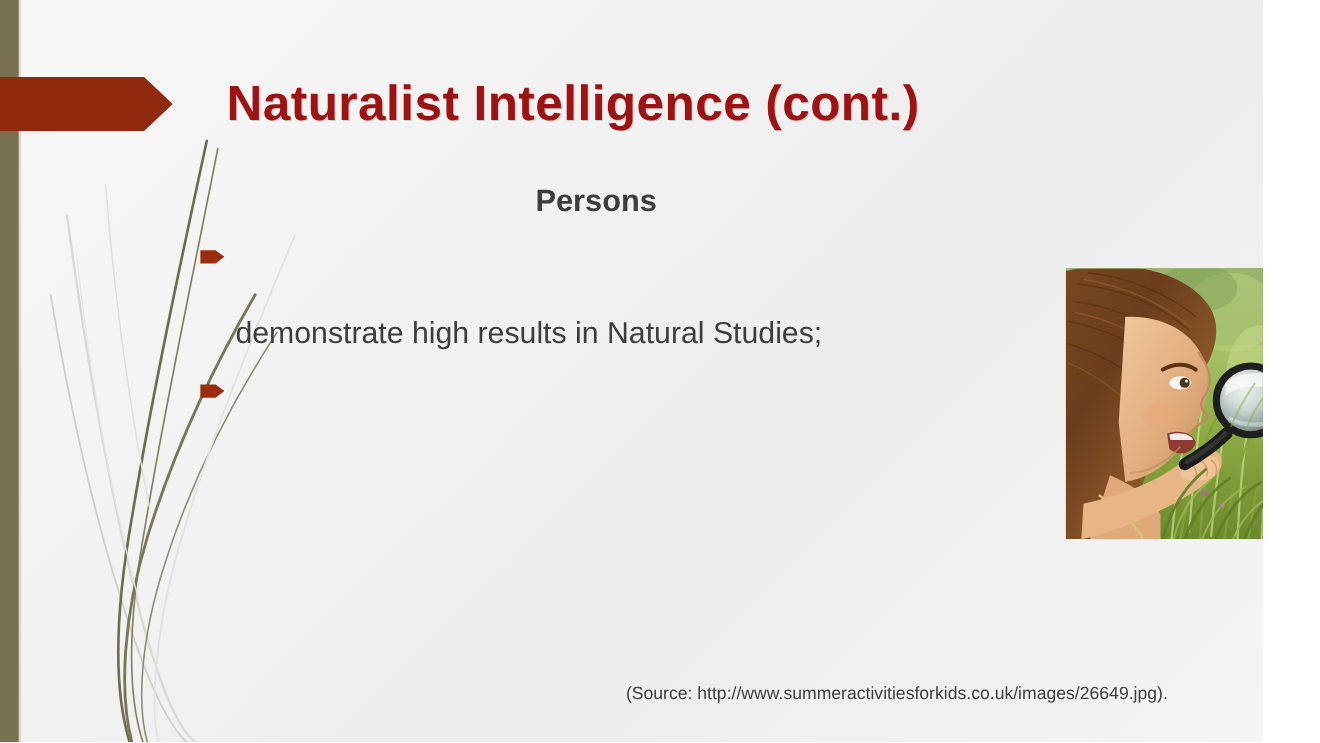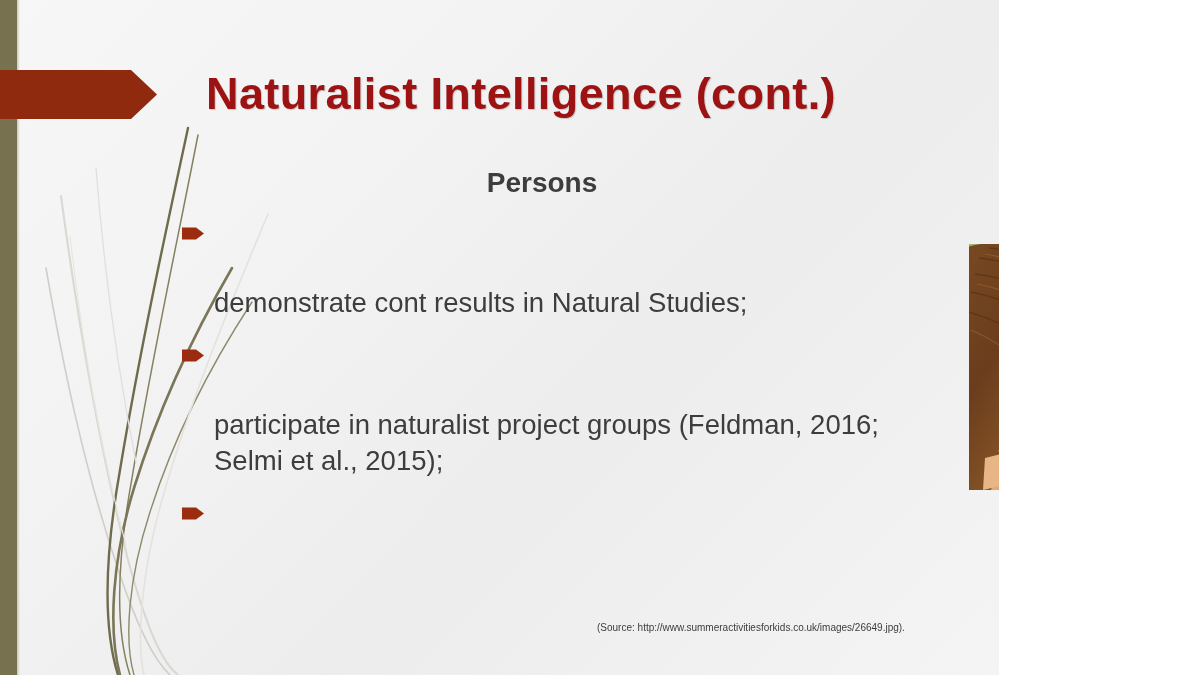--- a/index.html
+++ b/index.html
@@ -6,21 +6,21 @@
     margin: 0;
     padding: 0;
     background: #ffffff;
   }
   body {
     font-family: "Liberation Sans", sans-serif;
   }
 
   #slide {
     position: relative;
-    width: 999px;
+    width: 1148px;
     height: 675px;
     overflow: hidden;
     background: linear-gradient(135deg, #f7f7f7 0%, #f2f2f2 35%, #ededed 60%, #f4f4f4 100%);
   }
 
   
   .olive-bar {
     position: absolute;
     left: 0;
     top: 0;
@@ -114,23 +114,23 @@
     width: 191px;
     height: 246px;
     overflow: hidden;
     background: #6d8a2e;
   }
   .photo-svg { display: block; }
 
   
   .source-caption {
     position: absolute;
-    left: 597px;
+    left: 569px;
     top: 622px;
-    font-size: 10px;
+    font-size: 16px;
     color: #3d3d3d;
     white-space: nowrap;
   }
 </style>
 </head>
 <body>
 
 <div id="slide">
 
   <div class="olive-bar"></div>
@@ -157,27 +157,21 @@
   <div class="slide-title">Naturalist Intelligence (cont.)</div>
 
   <div class="body-block">
     <div class="lead">Persons</div>
 
     <ul class="bullet-list">
       <li class="bullet-item">
         <svg class="bullet-marker" viewBox="0 0 22 15" xmlns="http://www.w3.org/2000/svg">
           <polygon points="0,1.5 14,1.5 22,7.5 14,13.5 0,13.5" fill="#9c2c10"></polygon>
         </svg>
-        <span>demonstrate cont results in Natural Studies;</span>
-      </li>
-      <li class="bullet-item">
-        <svg class="bullet-marker" viewBox="0 0 22 15" xmlns="http://www.w3.org/2000/svg">
-          <polygon points="0,1.5 14,1.5 22,7.5 14,13.5 0,13.5" fill="#9c2c10"></polygon>
-        </svg>
-        <span> participate in naturalist project groups (Feldman, 2016; Selmi et al., 2015);</span>
+        <span>demonstrate high results in Natural Studies;</span>
       </li>
       <li class="bullet-item">
         <svg class="bullet-marker" viewBox="0 0 22 15" xmlns="http://www.w3.org/2000/svg">
           <polygon points="0,1.5 14,1.5 22,7.5 14,13.5 0,13.5" fill="#9c2c10"></polygon>
         </svg>
         
       </li>
     </ul>
   </div>
 

